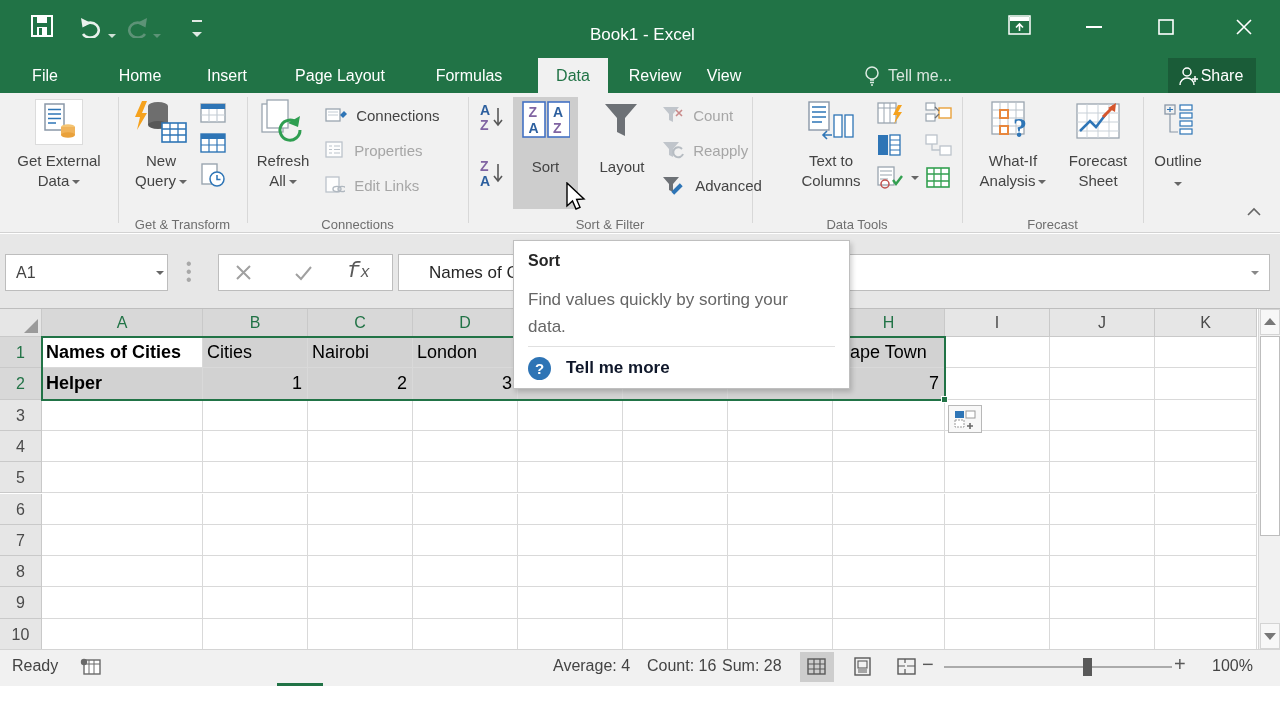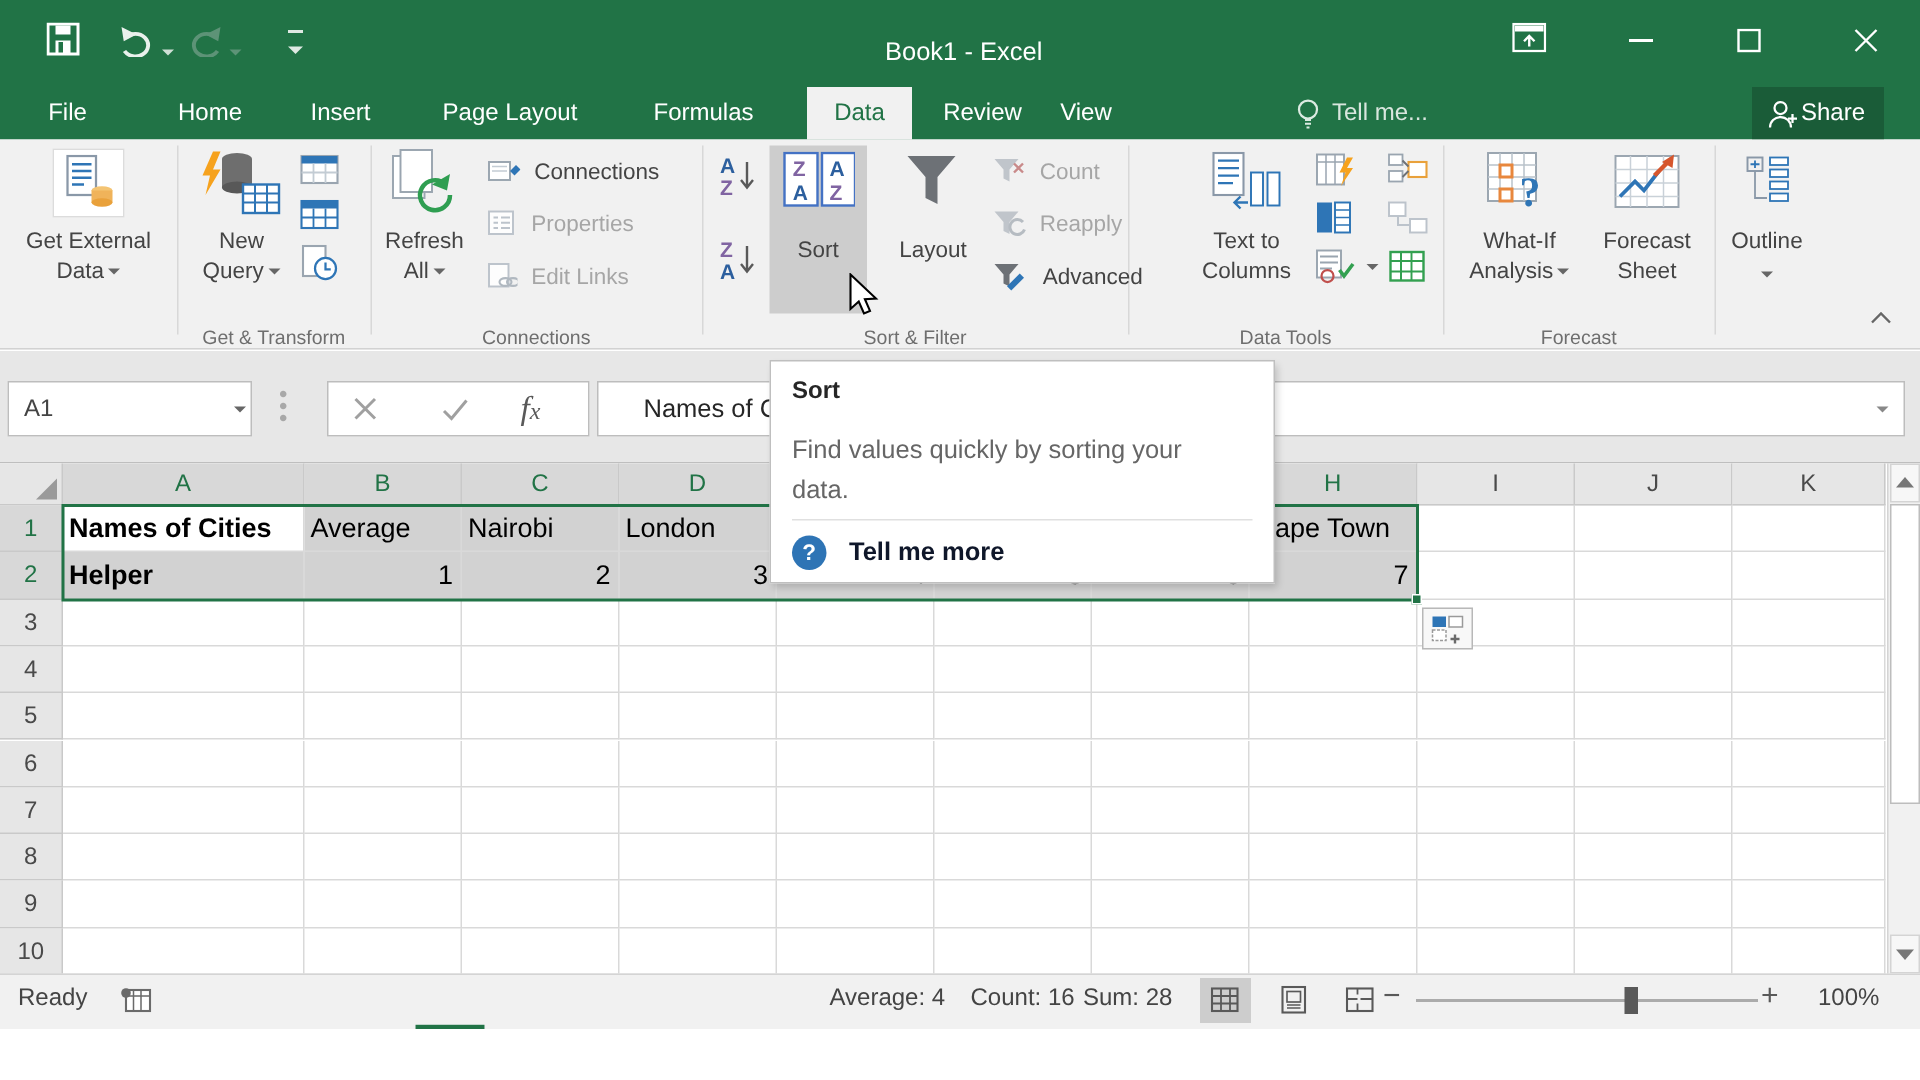--- a/index.html
+++ b/index.html
@@ -376,21 +376,21 @@
       <span class="caret abs" style="left:147px;top:16px"></span>
     </div>
     <div class="vdots">•<br>•<br>•</div>
     <div class="wbox fxbox">
       <svg class="abs" style="left:16px;top:9px" width="18" height="18">
           <path d="M2,2 L15,15 M15,2 L2,15" stroke="#a0a0a0" stroke-width="2"></path>
         </svg>
       <svg class="abs" style="left:75px;top:9px" width="20" height="18">
           <path d="M2,10 L7,15 L17,3" stroke="#a0a0a0" stroke-width="2" fill="none"></path>
         </svg>
-      <div class="abs" style="left:128px;top:4px;font-family:Liberation Serif, serif;font-style:italic;font-size:22px;color:#595959">f<i style="font-size:16px">x</i></div>
+      <div class="abs" style="left:128px;top:4px;font-family:Liberation Mono, monospace;font-style:italic;font-size:22px;color:#595959">f<i style="font-size:16px">x</i></div>
     </div>
     <div class="wbox formulabox"><span>Names of Cities</span>
       <span class="caret abs" style="right:10px;top:16px;border-top-color:#888"></span>
     </div>
   </div>
 
   <div class="grid" id="grid">
       <div class="corner"></div>
       <div class="colhdr sel" style="left: 42px; width: 161px;">A</div>
       <div class="colhdr sel" style="left: 203px; width: 105px;">B</div>
@@ -401,21 +401,21 @@
       <div class="colhdr sel" style="left: 728px; width: 105px;">G</div>
       <div class="colhdr sel" style="left: 833px; width: 112px;">H</div>
       <div class="colhdr" style="left: 945px; width: 105px;">I</div>
       <div class="colhdr" style="left: 1050px; width: 105px;">J</div>
       <div class="colhdr" style="left: 1155px; width: 102px;">K</div>
       <div class="rowhdr sel" style="top: 28px; height: 31.3px; line-height: 31.3px;">1</div>
       <div class="cell b" style="left: 42px; top: 28px; width: 161px; height: 31.3px;">
         <span class="lt">Names of Cities</span>
       </div>
       <div class="cell sel" style="left: 203px; top: 28px; width: 105px; height: 31.3px;">
-        <span class="lt">Average</span>
+        <span class="lt">Cities</span>
       </div>
       <div class="cell sel" style="left: 308px; top: 28px; width: 105px; height: 31.3px;">
         <span class="lt">Nairobi</span>
       </div>
       <div class="cell sel" style="left: 413px; top: 28px; width: 105px; height: 31.3px;">
         <span class="lt">London</span>
       </div>
       <div class="cell sel" style="left: 518px; top: 28px; width: 105px; height: 31.3px;"></div>
       <div class="cell sel" style="left: 623px; top: 28px; width: 105px; height: 31.3px;"></div>
       <div class="cell sel" style="left: 728px; top: 28px; width: 105px; height: 31.3px;"></div>

